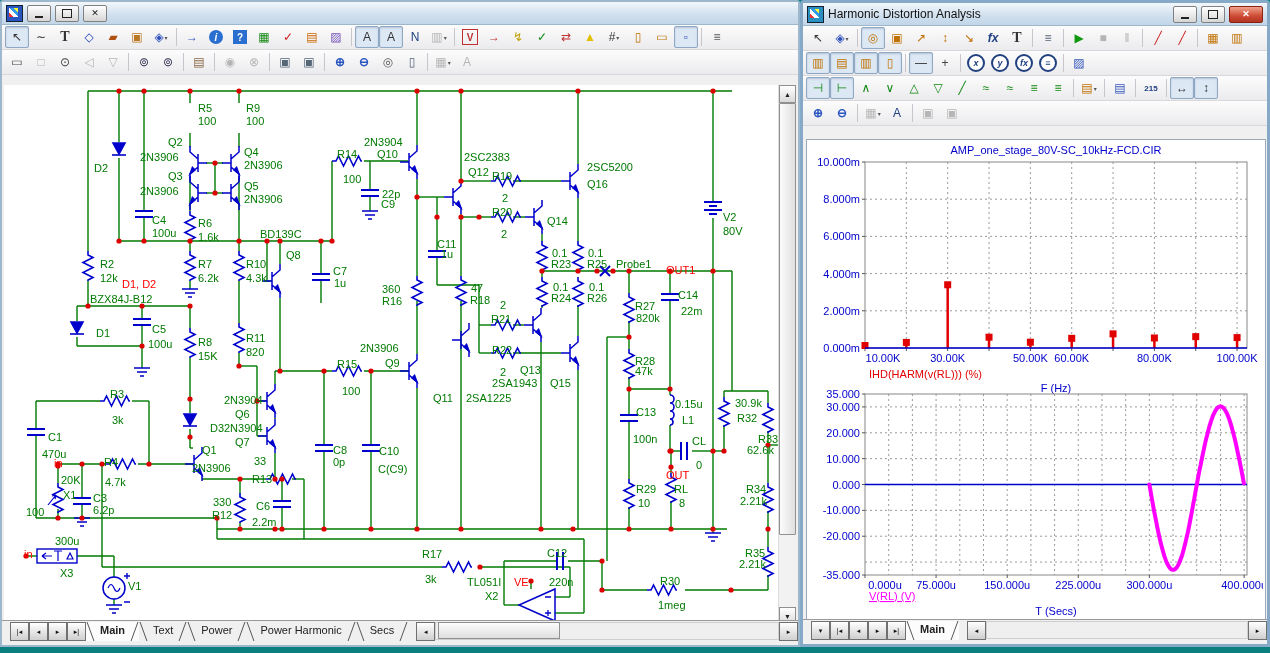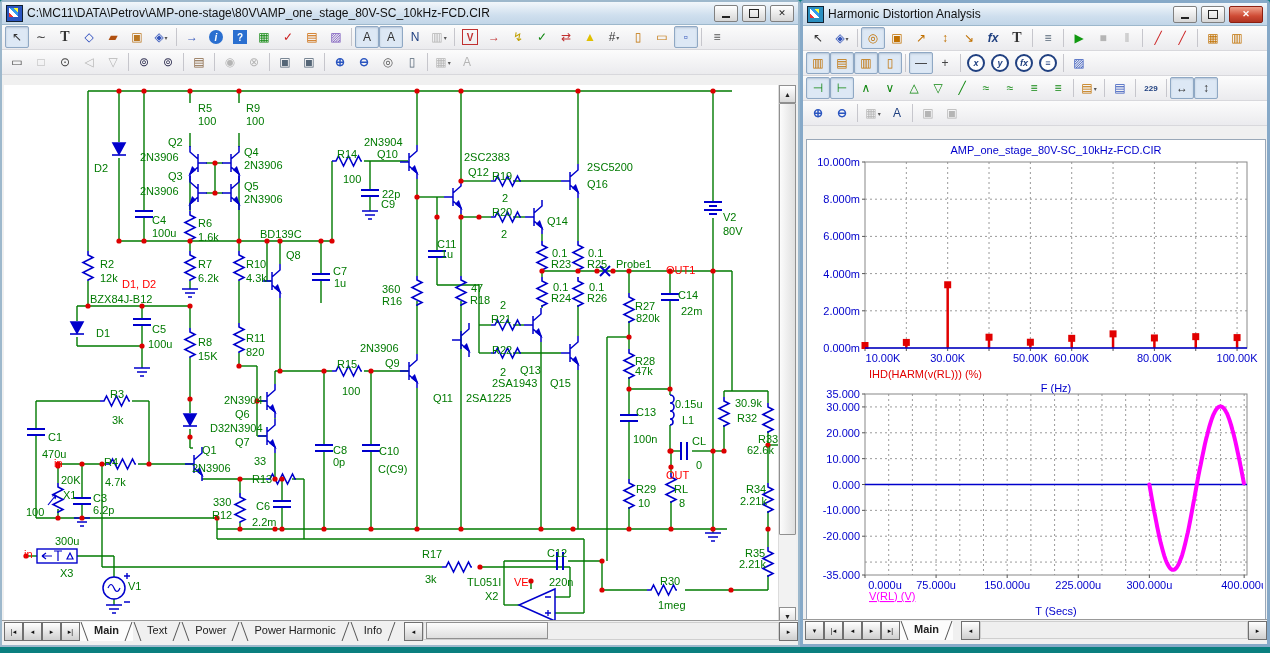--- a/index.html
+++ b/index.html
@@ -36,40 +36,39 @@
   .mag{color:#2a55c0;font-weight:bold;}
   .it{font-style:italic;font-weight:bold;color:#204080;}
   .bold{font-weight:bold;font-family:"Liberation Serif",serif;font-size:14px;}
   .small{font-size:8px;font-weight:bold;color:#204080;}
   #schematic-area{position:absolute;left:2px;top:83px;width:779px;height:540px;background:#fff;overflow:hidden;}
   #chart-panel{position:absolute;left:3px;top:136px;width:458px;height:481px;background:#fff;border:1px solid #9aa8b8;}
   .vscroll{position:absolute;right:2px;top:83px;width:17px;height:540px;background:#f2f2f2;border-left:1px solid #dcdcdc;}
   .sarr{height:16px;border:1px solid #909090;background:linear-gradient(#fff,#d9d9d9);display:flex;align-items:center;justify-content:center;font-size:7px;color:#222;}
   .vthumb{position:absolute;left:0;width:15px;border:1px solid #909090;background:linear-gradient(90deg,#fcfcfc,#dfdfdf);border-radius:1px;}
   .tabrow{position:absolute;left:0;right:0;bottom:2px;height:22px;display:flex;align-items:flex-start;
-     background:#f0f0f0;border-top:1px solid #999;padding-left:2px;}
+     background:#f0f0f0;border-top:1px solid #999;padding-left:8px;}
   .nav{width:17px;height:17px;margin-top:1px;border:1px solid #707070;background:linear-gradient(#fff,#cfcfcf);
      display:flex;align-items:center;justify-content:center;font-size:7px;color:#111;flex:none;}
   .tab{position:relative;height:17px;margin-top:1px;padding:2px 14px 0 14px;font-size:11px;color:#222;}
   .tab::before,.tab::after{content:"";position:absolute;top:0;bottom:0;width:1px;background:#555;}
   .tab::before{left:4px;transform:skewX(20deg);}
   .tab::after{right:4px;transform:skewX(-20deg);}
   .tab.active{font-weight:bold;background:#fcfcfc;z-index:2;}
   .hscroll{display:flex;align-items:flex-start;margin-left:8px;flex:1;height:18px;}
   .htrack{flex:1;height:16px;margin-top:1px;background:#efefef;border:1px solid #cfcfcf;position:relative;}
   .hthumb{position:absolute;top:-1px;height:15px;border:1px solid #909090;background:linear-gradient(#fcfcfc,#dfdfdf);}
   svg text{font-family:"Liberation Sans",sans-serif;}
 </style>
 </head>
 <body>
 
 <div class="win" id="left-window">
   <div class="titlebar">
     <span class="appicon"></span>
-    <span class="ttext">C:\MC11\DATA\Petrov\AMP-one-stage\80V\AMP_one_stage_80V-SC_10kHz-FCD.CIR</span>
     <span class="cbtn">
         <span class="mini-dash"></span>
       </span>
     <span class="cbtn">
         <span class="mini-box"></span>
       </span>
     <span class="cbtn">✕</span>
   </div>
   <div class="tbar">
       <span class="tbtn pressed">
@@ -738,21 +737,21 @@
   </div>
   <div class="tabrow" id="left-tabrow">
       <span class="nav">|◂</span>
       <span class="nav">◂</span>
       <span class="nav">▸</span>
       <span class="nav">▸|</span>
       <span class="tab active">Main</span>
       <span class="tab">Text</span>
       <span class="tab">Power</span>
       <span class="tab">Power Harmonic</span>
-      <span class="tab">Info</span>
+      <span class="tab">Secs</span>
       <span class="hscroll">
         <span class="nav">◂</span>
         <span class="htrack">
           <span class="hthumb" style="left:2px;width:120px"></span>
         </span>
         <span class="nav">▸</span>
       </span>
     </div>
 </div>
 
@@ -903,21 +902,21 @@
       <span class="tbtn">
         <span style="color: rgb(192, 112, 0);">▤</span>
         <span class="dd">▾</span>
       </span>
       <span class="tsep"></span>
       <span class="tbtn">
         <span style="color: rgb(51, 85, 187);">▤</span>
       </span>
       <span class="tsep"></span>
       <span class="tbtn">
-        <span class="small">229</span>
+        <span class="small">215</span>
       </span>
       <span class="tsep"></span>
       <span class="tbtn pressed">
         <span style="color: rgb(51, 51, 51);">↔</span>
       </span>
       <span class="tbtn pressed">
         <span style="color: rgb(51, 51, 51);">↕</span>
       </span>
     </div>
   <div class="tbar">

